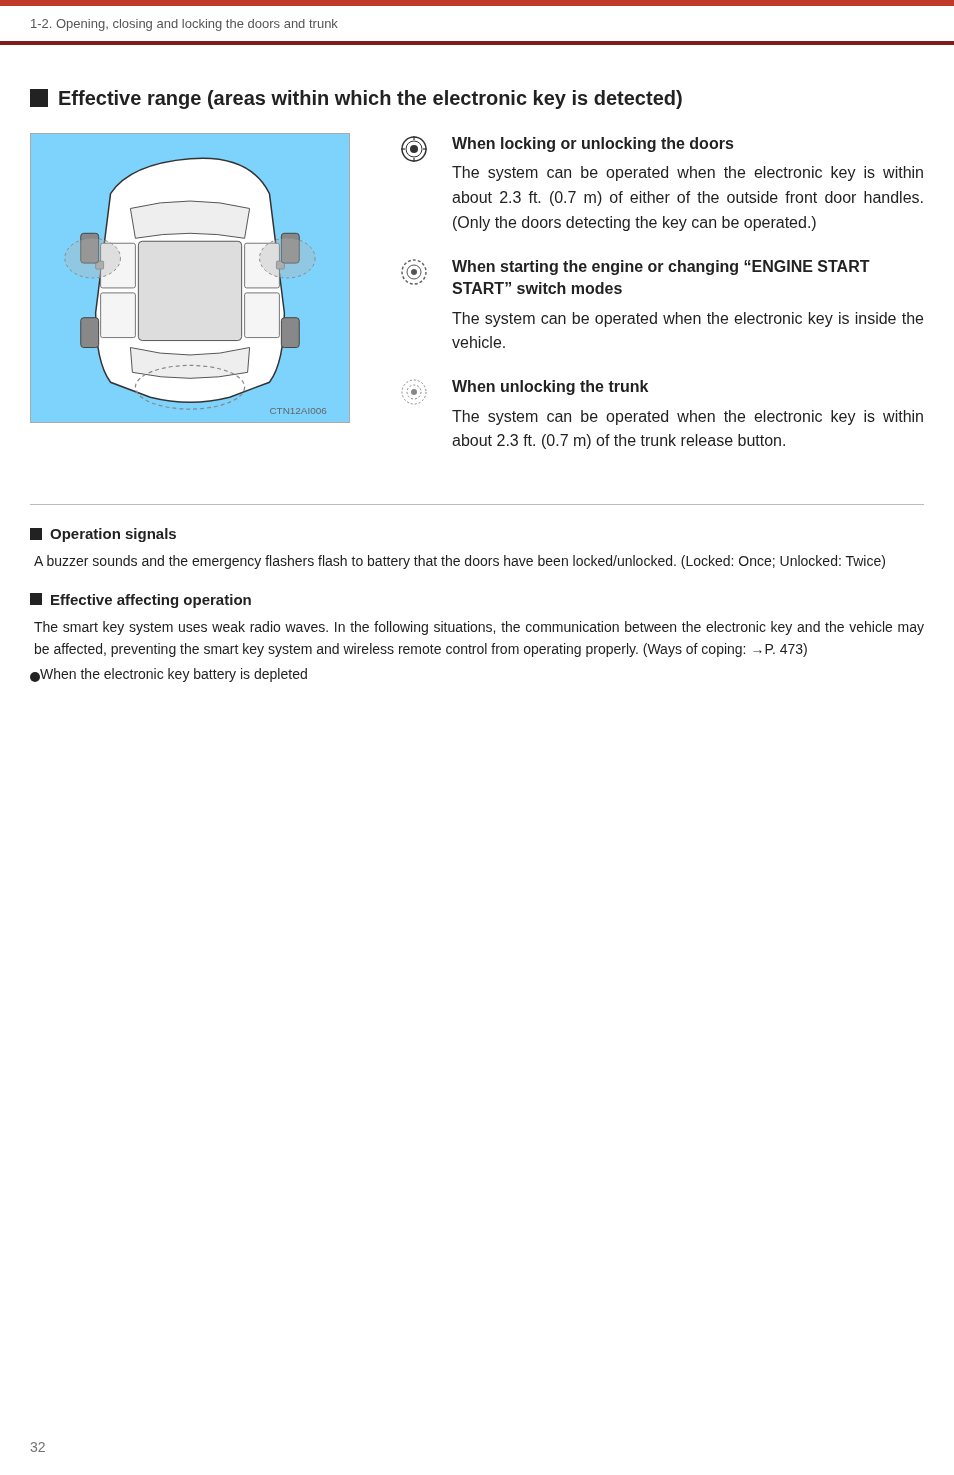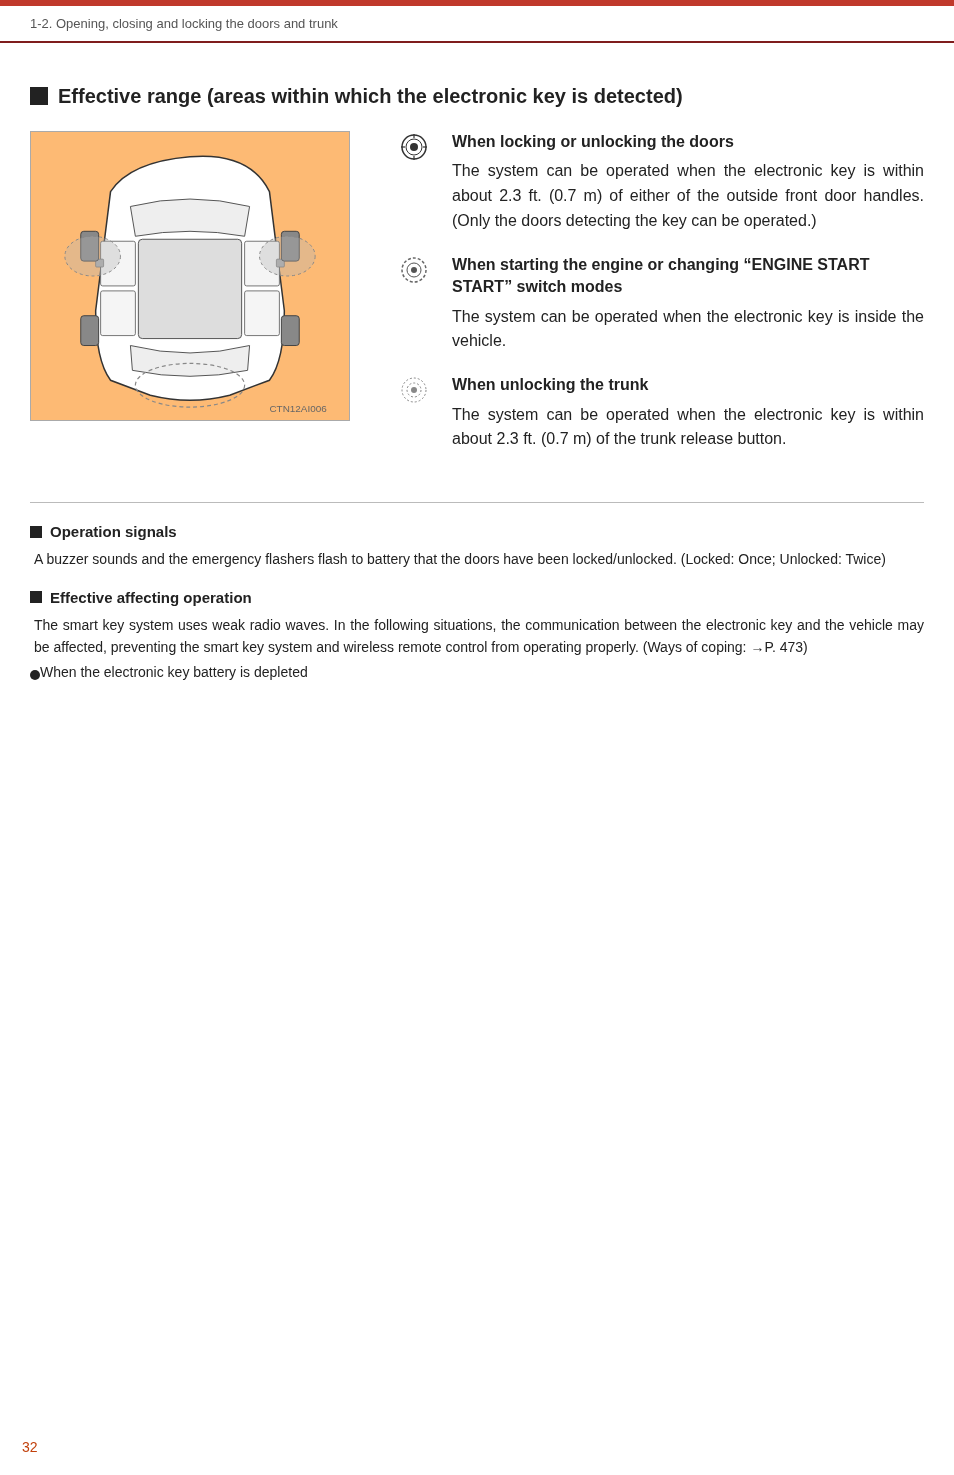--- a/index.html
+++ b/index.html
@@ -15,21 +15,21 @@
     .top-bar {
       background: #c0392b;
       height: 6px;
       width: 100%;
     }
 
     .breadcrumb-bar {
       padding: 10px 30px;
       font-size: 13px;
       color: #555;
-      border-bottom: 2px solid #7f1d1d;
+      border-bottom: 4px solid #7f1d1d;
     }
 
     .main-content {
       padding: 30px 30px 30px 30px;
     }
 
     .section-heading {
       display: flex;
       align-items: flex-start;
       margin-bottom: 22px;
@@ -61,21 +61,21 @@
     .left-col {
       width: 340px;
       flex-shrink: 0;
     }
 
     .car-image-box {
       border: 1px solid #aaa;
       width: 320px;
       height: 290px;
       position: relative;
-      background: #fdba74;
+      background: #7dd3fc;
       overflow: hidden;
     }
 
     .car-image-box svg {
       width: 100%;
       height: 100%;
     }
 
     .right-col {
       flex: 1;
@@ -164,23 +164,23 @@
     }
 
     .bullet-item span {
       font-size: 14px;
       line-height: 1.5;
     }
 
     .page-number {
       position: absolute;
       bottom: 20px;
-      left: 22px;
+      left: 30px;
       font-size: 14px;
-      color: #c2410c;
+      color: #737373;
     }
 
     .page-wrapper {
       position: relative;
       min-height: 1475px;
     }
   </style>
 </head>
 <body>
 

